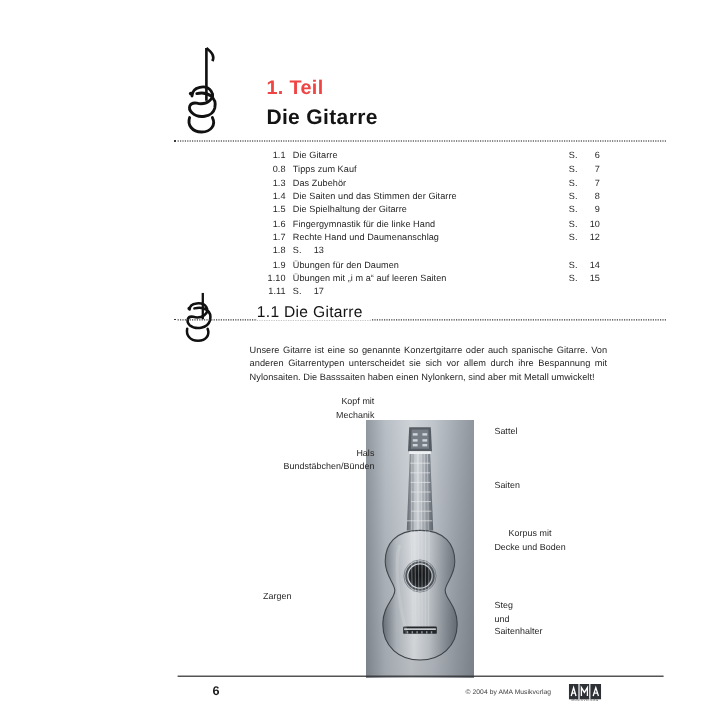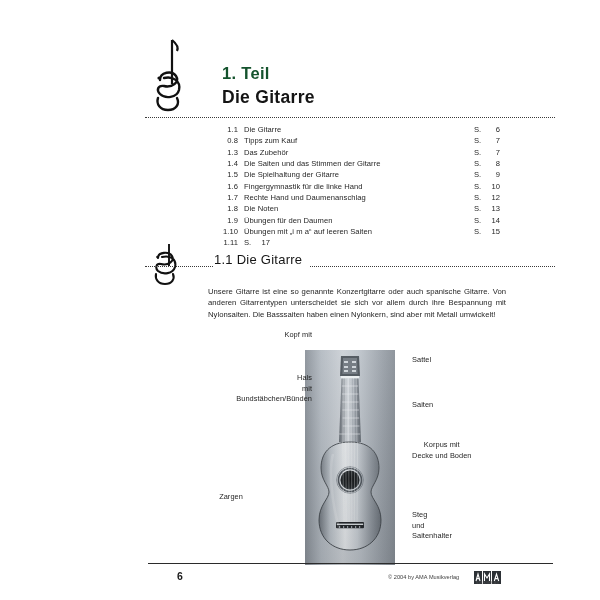--- a/index.html
+++ b/index.html
@@ -38,21 +38,21 @@
   
   .part-head {
     position: absolute;
     left: 222px;
     top: 64px;
   }
   .part-num {
     font-size: 16.5px;
     font-weight: bold;
     letter-spacing: .3px;
-    color: #14532d;
+    color: #ef4444;
     line-height: 1.15;
   }
   .part-title {
     font-size: 17.5px;
     font-weight: bold;
     letter-spacing: .3px;
     color: #141414;
     line-height: 1.35;
     margin-top: 3px;
   }
@@ -276,21 +276,20 @@
         <span class="toc-pg">10</span>
       </div>
       <div class="toc-row">
         <span class="toc-no">1.7</span>
         <span class="toc-label">Rechte Hand und Daumenanschlag</span>
         <span class="toc-pfx">S.</span>
         <span class="toc-pg">12</span>
       </div>
       <div class="toc-row">
         <span class="toc-no">1.8</span>
-        <span class="toc-label">Die Noten</span>
         <span class="toc-pfx">S.</span>
         <span class="toc-pg">13</span>
       </div>
       <div class="toc-row">
         <span class="toc-no">1.9</span>
         <span class="toc-label">Übungen für den Daumen</span>
         <span class="toc-pfx">S.</span>
         <span class="toc-pg">14</span>
       </div>
       <div class="toc-row">
@@ -416,25 +415,25 @@
           <rect x="50" y="176" width="1.2" height="2"></rect>
           <rect x="54" y="176" width="1.2" height="2"></rect>
         </g>
 
         <path d="M28 104 C24 118, 26 150, 34 178" stroke="#ffffff" stroke-width="2.6" fill="none" opacity="0.18"></path>
       </svg>
     </div>
 
     <div class="lbl r" style="left:0px; top:4px; width:162px;">
       <div>Kopf mit</div>
+      <div>Mechanik</div>
     </div>
 
     <div class="lbl r" style="left:0px; top:47px; width:162px;">
       <div>Hals</div>
-      <div>mit</div>
       <div>Bundstäbchen/Bünden</div>
     </div>
 
 
     <div class="lbl r" style="left:0px; top:166px; width:162px;text-align:center;">
       <div>Zargen</div>
     </div>
 
     <div class="lbl l" style="left:262px; top:29px;">
       <div>Sattel</div>
@@ -442,21 +441,21 @@
 
     <div class="lbl l" style="left:262px; top:74px;">
       <div>Saiten</div>
     </div>
 
     <div class="lbl l" style="left:262px; top:114px;text-align:center;">
       <div>Korpus mit</div>
       <div>Decke und Boden</div>
     </div>
 
-    <div class="lbl l" style="left:262px; top:184px;">
+    <div class="lbl l" style="left:262px; top:174px;">
       <div>Steg</div>
       <div>und</div>
       <div>Saitenhalter</div>
     </div>
   </div>
 
   <div class="footer-rule"></div>
   <div class="pagenum">6</div>
   <div class="copyright">© 2004 by AMA Musikverlag</div>
 

